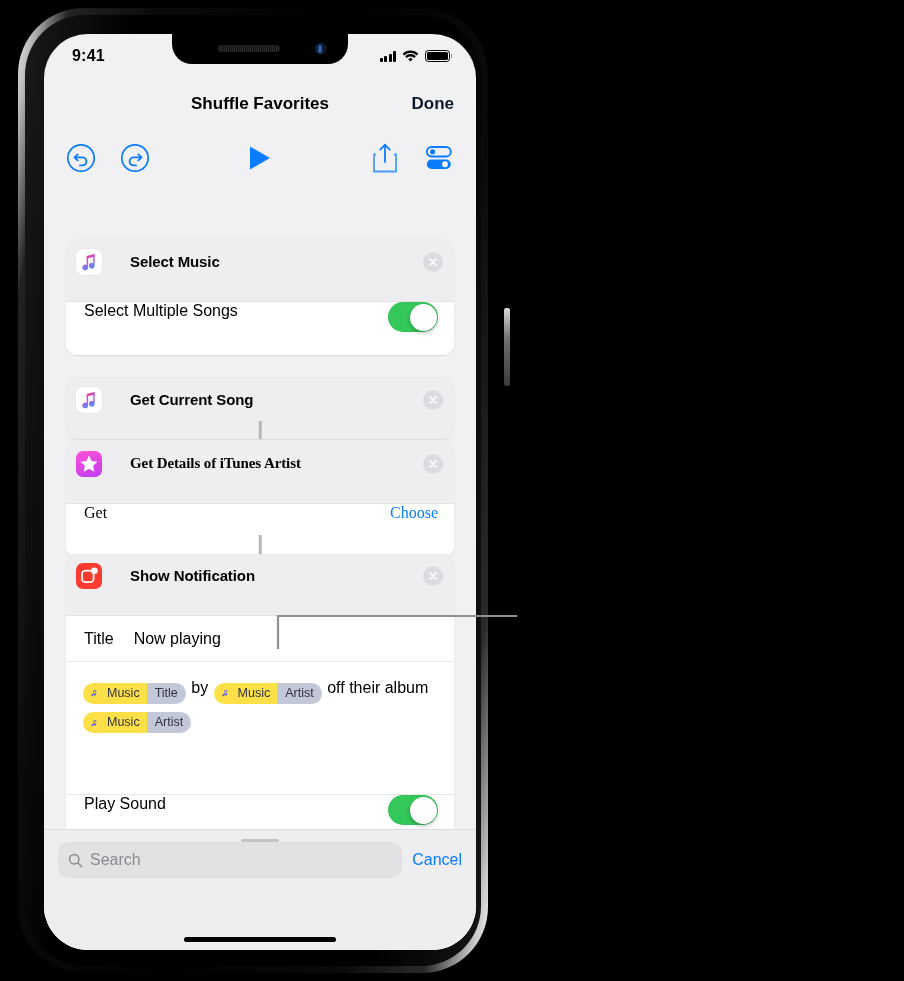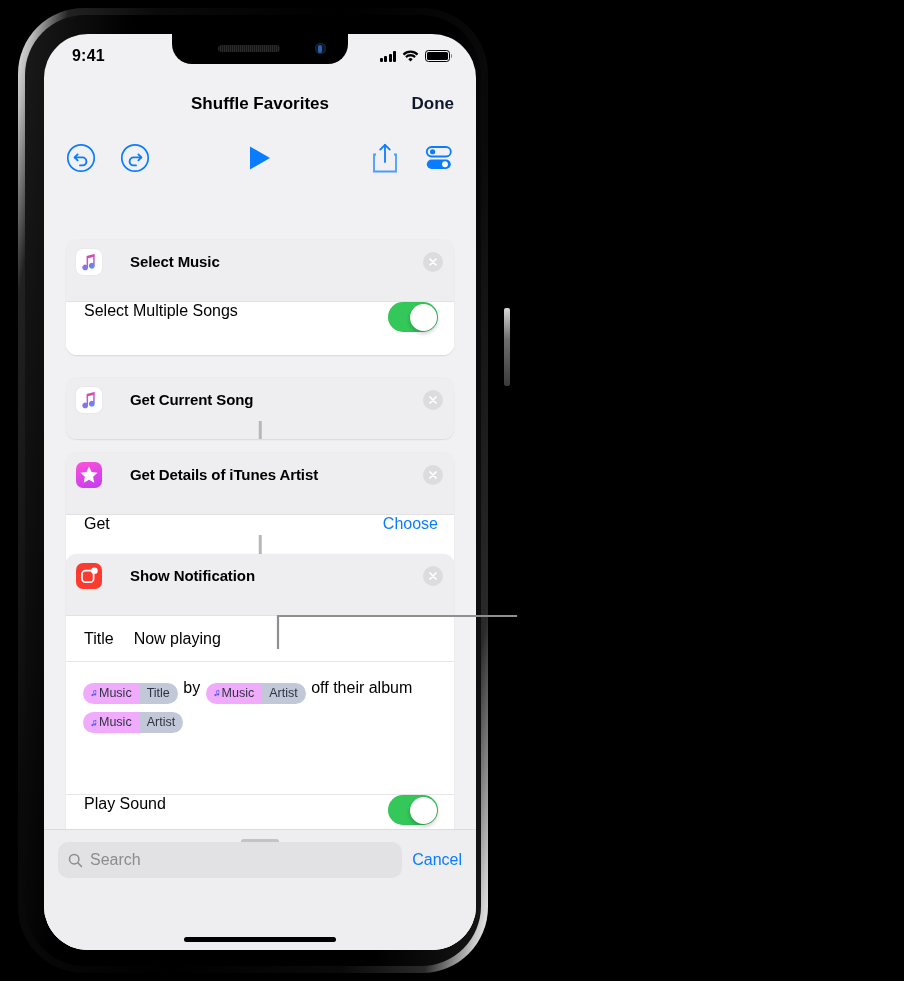--- a/index.html
+++ b/index.html
@@ -164,22 +164,22 @@
     padding: 12px 16px 0 16px; background: #fff;
     font-size: 16px; line-height: 27px; color: #000;
     min-height: 132px; box-sizing: border-box;
   }
   .token {
     display: inline-flex; align-items: stretch; vertical-align: -5px;
     border-radius: 11px; overflow: hidden; height: 21px; margin: 0 1px;
     font-size: 12.5px; font-weight: 500; cursor: pointer;
   }
   .token .t-app {
-    background: #f0abfc; color: #2f3340;
-    display: flex; align-items: center; gap: 0; padding: 0 7px 0 6px;
+    background: #fde047; color: #2f3340;
+    display: flex; align-items: center; gap: 8px; padding: 0 7px 0 6px;
   }
   .token .t-prop {
     background: #c2c8d8; color: #2f3340;
     display: flex; align-items: center; padding: 0 8px;
   }
   .note-mini { width: 10px; height: 10px; flex: none; }
   #playsound-row { border-top: .5px solid #e6e6e8; }
 
   
   #search-dock {
@@ -337,21 +337,21 @@
               <div class="card-title">Get Current Song</div>
               <div class="close-btn">
                 <svg width="10" height="10" viewBox="0 0 10 10">
                     <path d="M2 2l6 6M8 2l-6 6" stroke="#fff" stroke-width="1.7" stroke-linecap="round"></path>
                   </svg>
               </div>
             </div>
           </div>
           <div class="connector" style="top:235px;height:18px;"></div>
 
-          <div class="card" style="top:267px;">
+          <div class="card" style="top:256px;font-family:Liberation Serif, serif;">
             <div class="card-head">
               <div class="app-icon" style="background:linear-gradient(160deg,#ff52d9,#c03bf0);">
                 <svg width="26" height="26" viewBox="0 0 26 26">
                   <path d="M13 4.6l2.6 5.5 5.9.7-4.4 4 1.2 5.9-5.3-3-5.3 3 1.2-5.9-4.4-4 5.9-.7z" fill="#fff"></path>
                 </svg>
               </div>
               <div class="card-title">Get Details of iTunes Artist</div>
               <div class="close-btn">
                 <svg width="10" height="10" viewBox="0 0 10 10">
                     <path d="M2 2l6 6M8 2l-6 6" stroke="#fff" stroke-width="1.7" stroke-linecap="round"></path>

